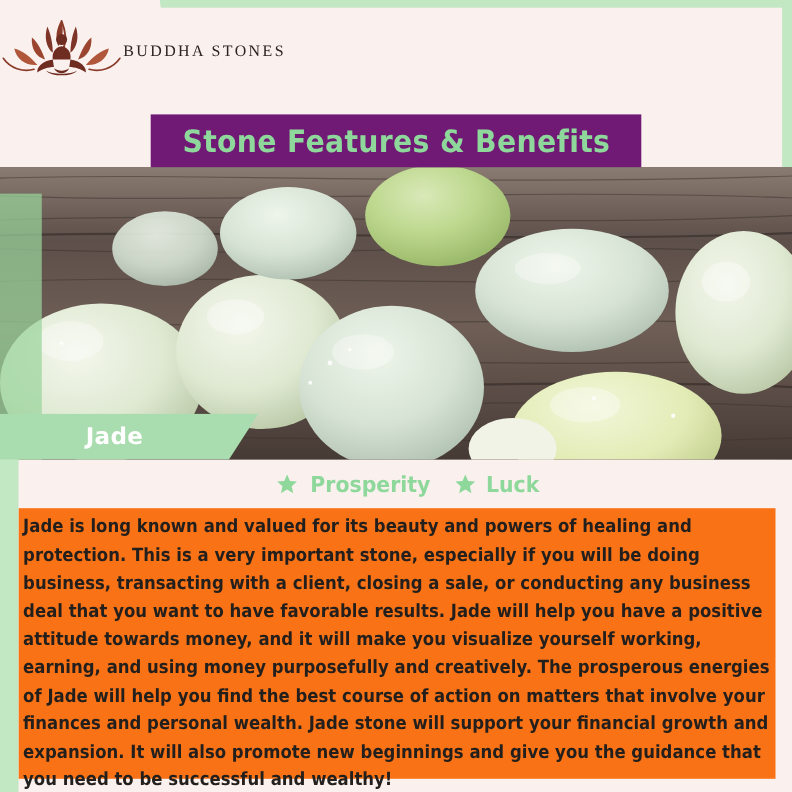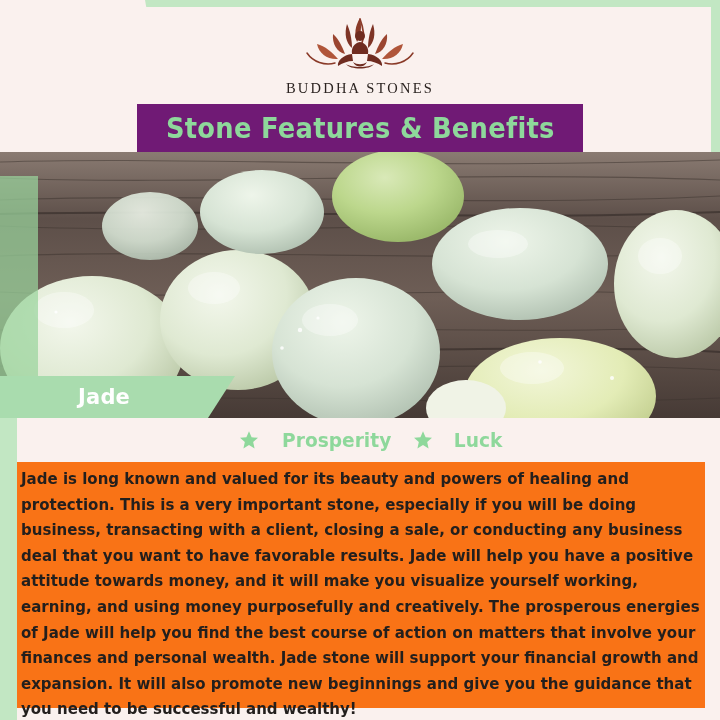--- a/index.html
+++ b/index.html
@@ -36,21 +36,21 @@
     background:rgba(154,212,157,.72); z-index:5;
   }
   .green-left-tail {
     position:absolute; top:380px; left:0; width:17px; height:40px;
     background:#c2e7c3; z-index:5;
   }
 
   
   .logo-wrap {
     position:absolute; top:14px; left:0; width:720px;
-    display:flex; flex-direction:column; align-items:center; z-index:4;
+    display:flex; flex-direction:row; align-items:center; z-index:4;
   }
   .logo-mark { width:112px; height:62px; }
   .logo-text {
     margin-top:4px;
     font-family:"Liberation Serif", serif;
     font-size:14.5px; letter-spacing:2.2px; color:#2b2320;
   }
 
   
   .title-band {
@@ -91,21 +91,21 @@
 
   
   .lower {
     position:absolute; top:418px; left:17px; width:703px; height:302px;
     background:#faf1ee; z-index:6;
   }
   .benefits {
     display:flex; align-items:center; justify-content:center;
     gap:18px; padding-top:10px; padding-left:6px;
   }
-  .benefit { display:flex; align-items:center; gap:19px; }
+  .benefit { display:flex; align-items:center; gap:7px; }
   .star { width:20px; height:20px; display:block; }
   .benefit-label {
     font-family:"DejaVu Sans", sans-serif;
     font-weight:bold; font-size:20px; color:#8ed89b;
     transform:scaleX(.93);
   }
   .body-box {
     position:absolute; top:44px; left:0; width:688px; height:246px;
     background:#f97316;
     padding:4px 6px 0 4px;

